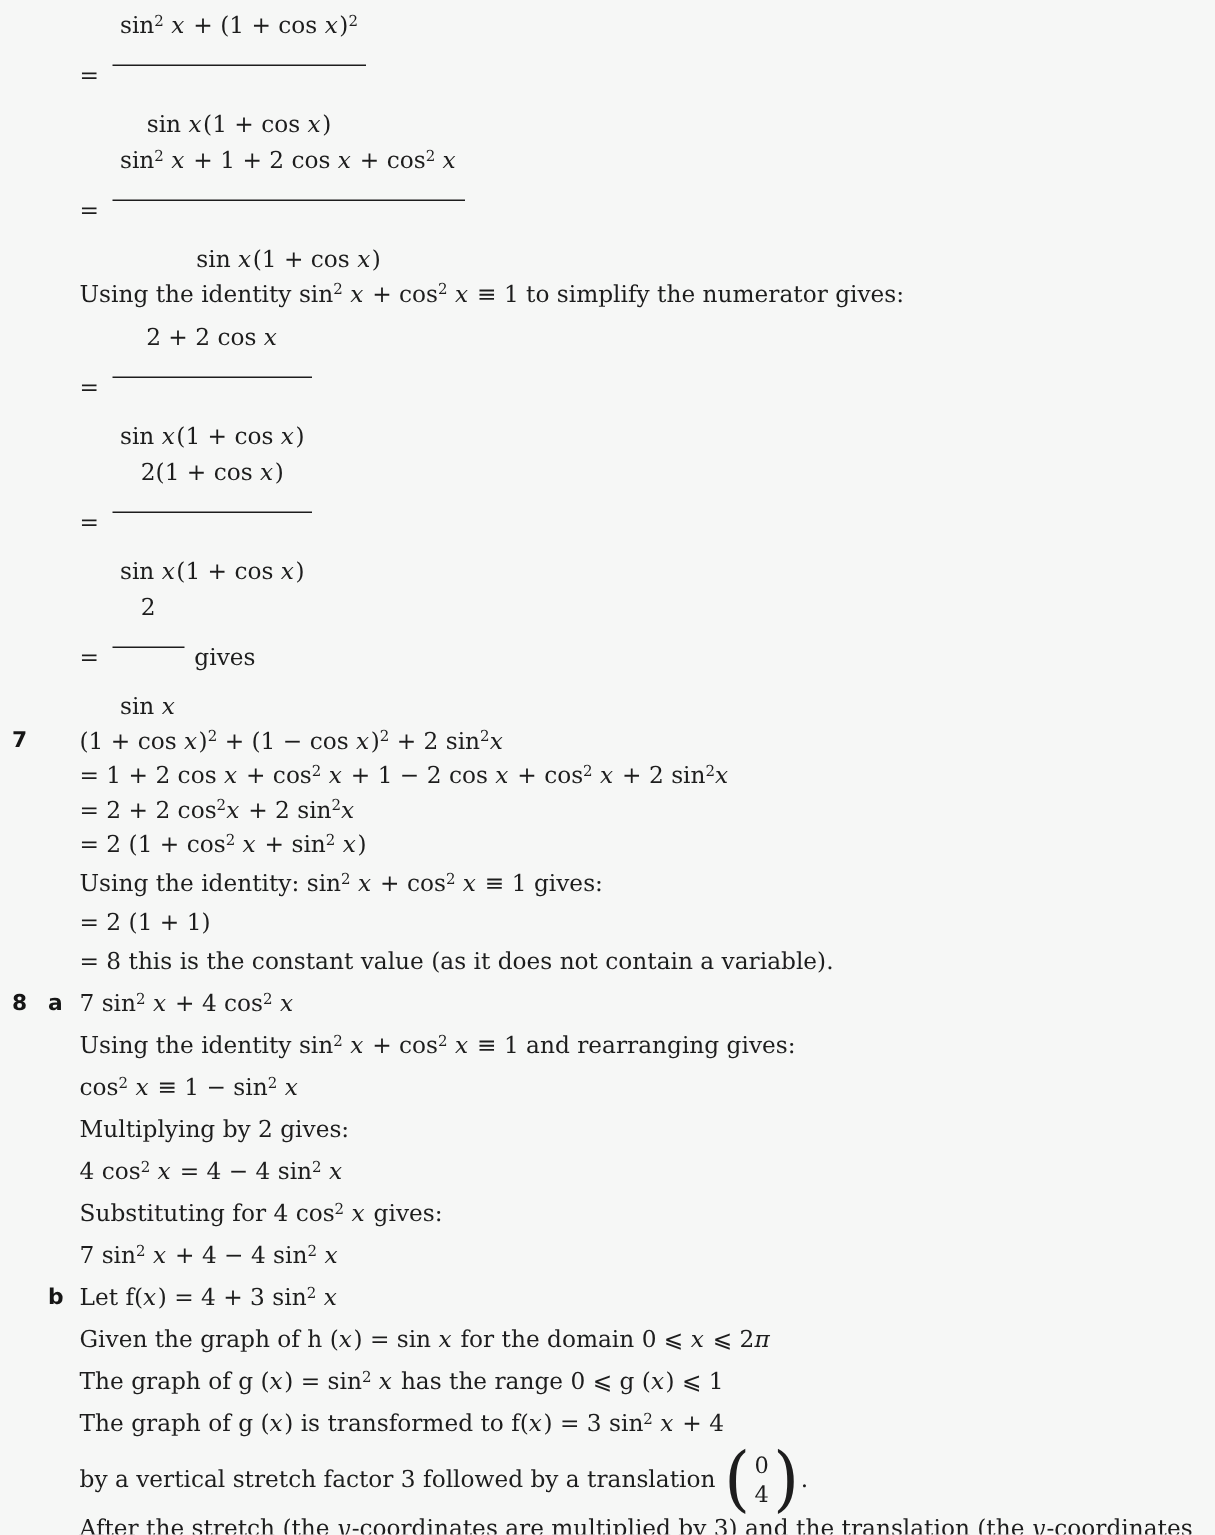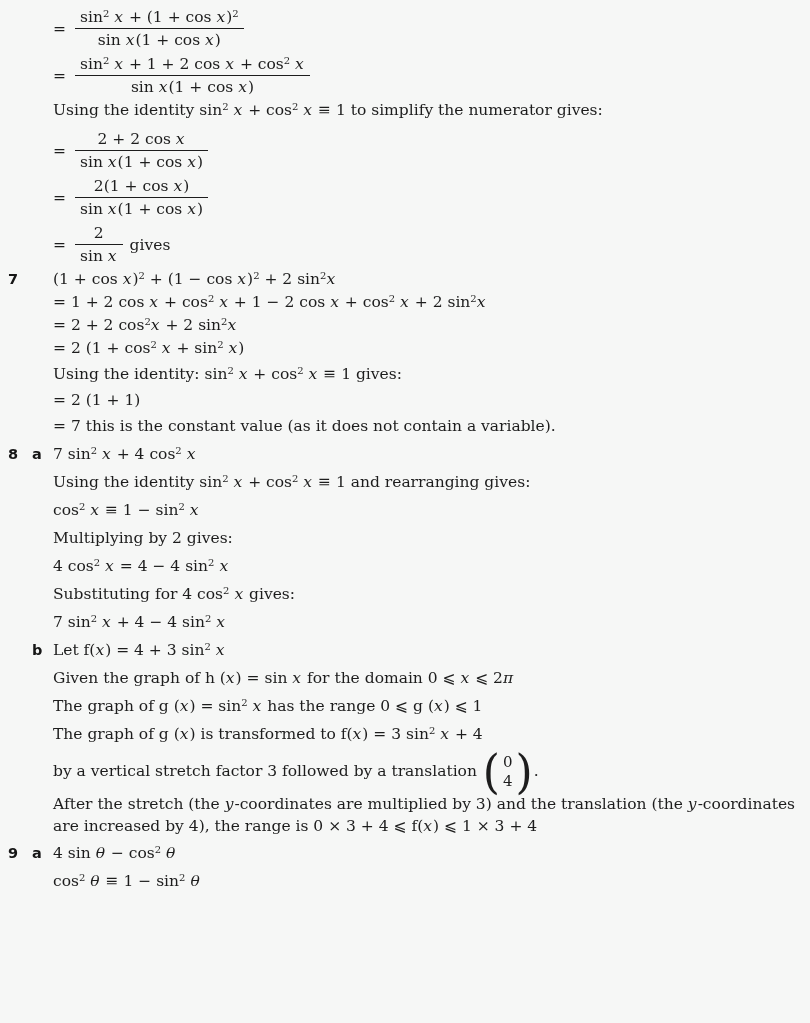--- a/index.html
+++ b/index.html
@@ -62,26 +62,27 @@
   
   .eq { display: inline-block; vertical-align: middle; margin-right: 7px; }
   .frac {
     display: inline-block;
     vertical-align: middle;
     text-align: center;
     margin: 1px 2px;
   }
   .frac .num {
     display: block;
-    padding: 0 5px 1px 5px;
+    padding: 0 5px 16px 5px;
     border-bottom: 1.4px solid #1d1d1d;
   }
   .frac .den {
     display: block;
     padding: 1px 5px 0 5px;
+    margin-top: 28px;
   }
   .suffix { display: inline-block; vertical-align: middle; margin-left: 5px; }
 
   
   .vec {
     display: inline-flex;
     align-items: center;
     vertical-align: middle;
     margin: 0 1px;
   }
@@ -161,21 +162,21 @@
       <div class="content">Using the identity: sin<sup>2</sup> <i>x</i> + cos<sup>2</sup> <i>x</i> ≡ 1 gives:</div>
     </div>
     <div class="row mid">
       <span class="qcol"></span>
       <span class="pcol"></span>
       <div class="content">= 2 (1 + 1)</div>
     </div>
     <div class="row">
       <span class="qcol"></span>
       <span class="pcol"></span>
-      <div class="content">= 7 this is the constant value (as it does not contain a variable).</div>
+      <div class="content">= 8 this is the constant value (as it does not contain a variable).</div>
     </div>
     <div class="row">
       <span class="qcol">8</span>
       <span class="pcol">a</span>
       <div class="content">7 sin<sup>2</sup> <i>x</i> + 4 cos<sup>2</sup> <i>x</i></div>
     </div>
     <div class="row">
       <span class="qcol"></span>
       <span class="pcol"></span>
       <div class="content">Using the identity sin<sup>2</sup> <i>x</i> + cos<sup>2</sup> <i>x</i> ≡ 1 and rearranging gives:</div>

